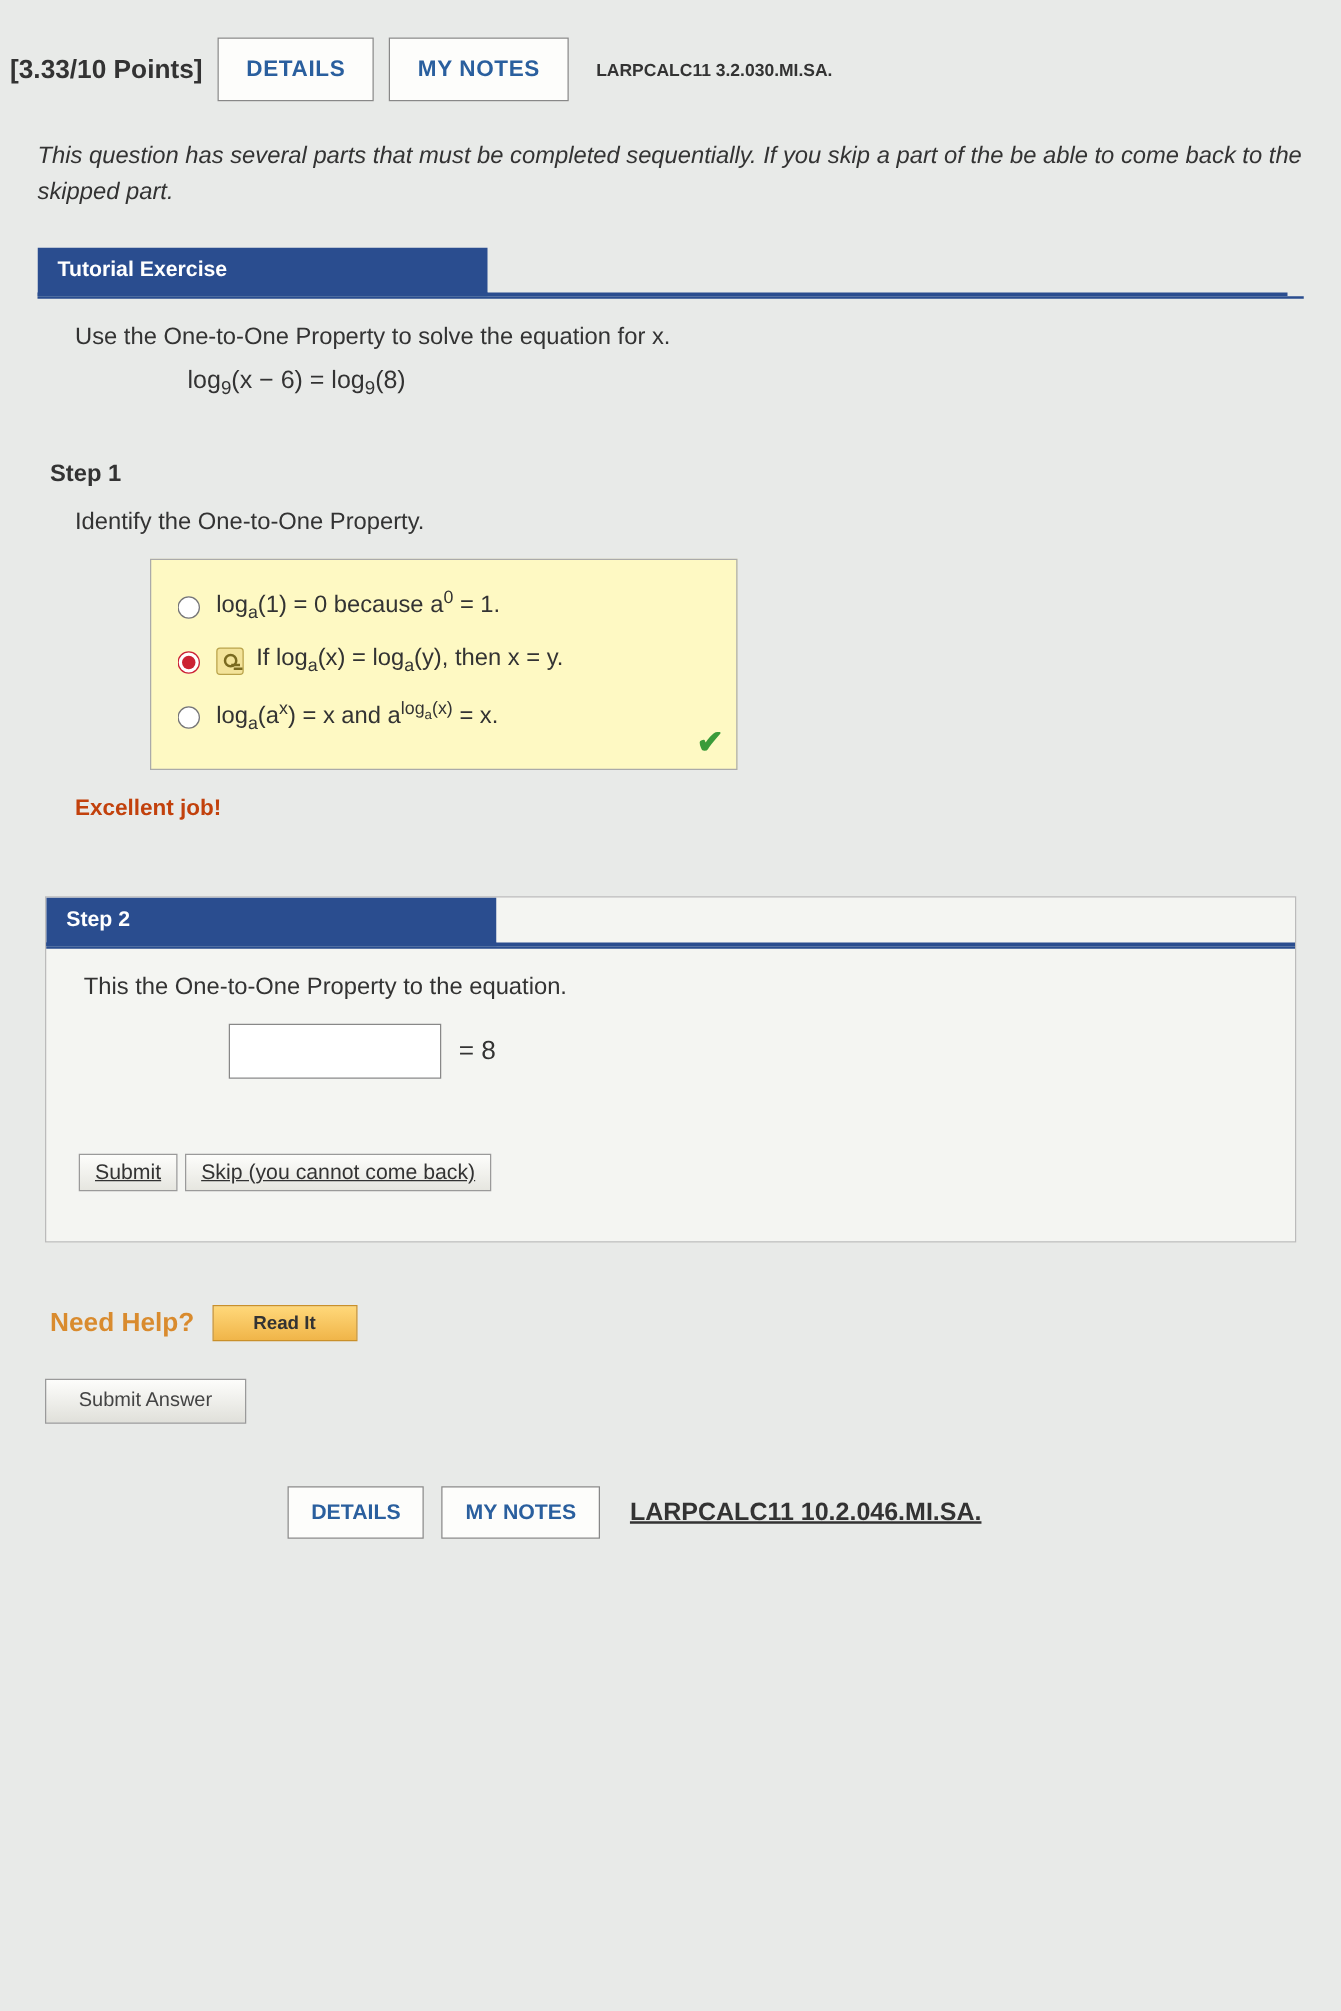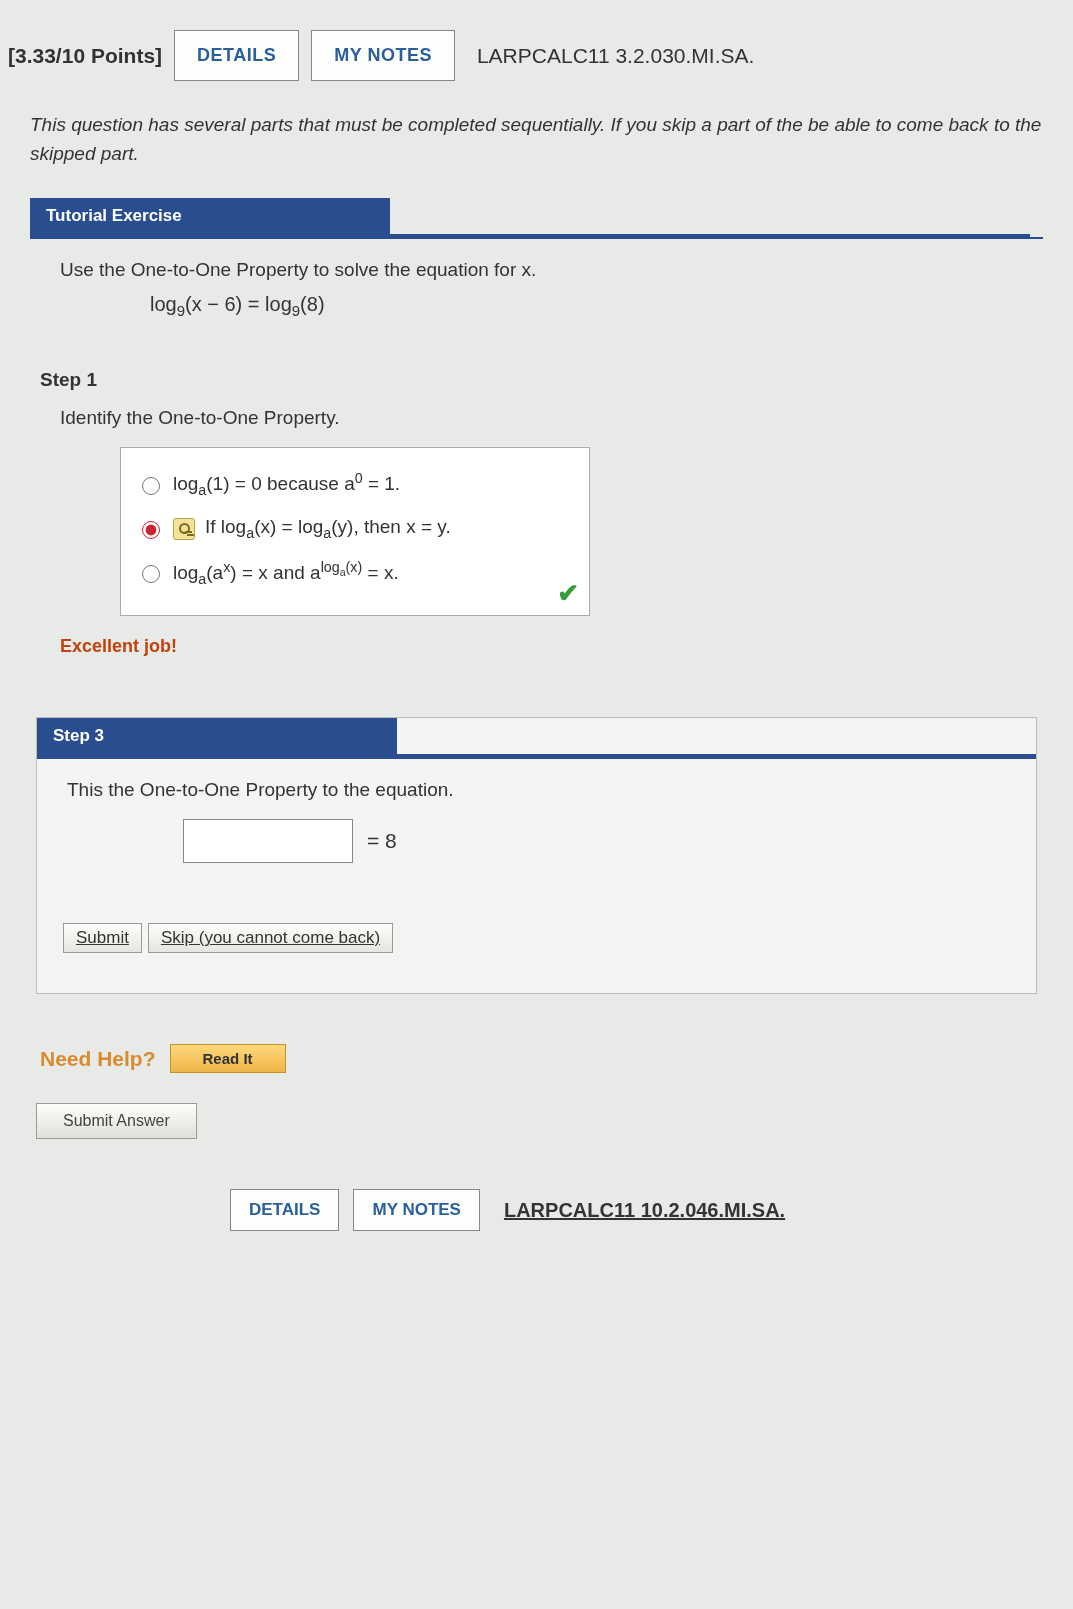--- a/index.html
+++ b/index.html
@@ -26,22 +26,22 @@
     border: 1px solid #888;
     background: #fdfdfb;
     color: #2a5f9e;
     font-weight: bold;
     font-size: 18px;
     padding: 14px 22px;
     cursor: pointer;
     letter-spacing: 0.5px;
   }
   .qid {
-    font-weight: normal;
-    font-size: 21px;
+    font-weight: bold;
+    font-size: 14px;
     color: #333;
     margin-left: 10px;
   }
   .content {
     padding: 0 30px 30px 30px;
   }
   .intro {
     font-style: italic;
     font-size: 19px;
     color: #333;
@@ -89,21 +89,21 @@
     font-weight: bold;
     font-size: 19px;
     margin: 30px 0 16px 10px;
   }
   .step-prompt {
     font-size: 19px;
     margin: 0 0 18px 30px;
   }
   .radio-box {
     border: 1px solid #aaa;
-    background: #ffffff;
+    background: #fef9c3;
     margin-left: 90px;
     width: 470px;
     padding: 14px 16px 10px 16px;
     position: relative;
   }
   .radio-row {
     display: flex;
     align-items: center;
     gap: 10px;
     font-size: 19px;
@@ -275,21 +275,21 @@
       <input type="radio" name="s1" style="">
       <span>log<sub>a</sub>(a<sup>x</sup>) = x and a<sup>log<sub>a</sub>(x)</sup> = x.</span>
     </label>
     <span class="check">✔</span>
   </div>
 
   <div class="feedback">Excellent job!</div>
 
   <div class="step2-box">
     <div class="tab-wrap">
-      <div class="tab" style="min-width:360px">Step 3</div>
+      <div class="tab" style="min-width:360px">Step 2</div>
     </div>
     <hr class="hr">
     <div class="step2-inner">
       <div class="step-prompt" style="margin-left:4px">This the One-to-One Property to the equation.</div>
       <div class="apply-row">
         <input class="ans-input" type="text" value="" style="">
         <span>= 8</span>
       </div>
     </div>
     <div class="btn-row">

